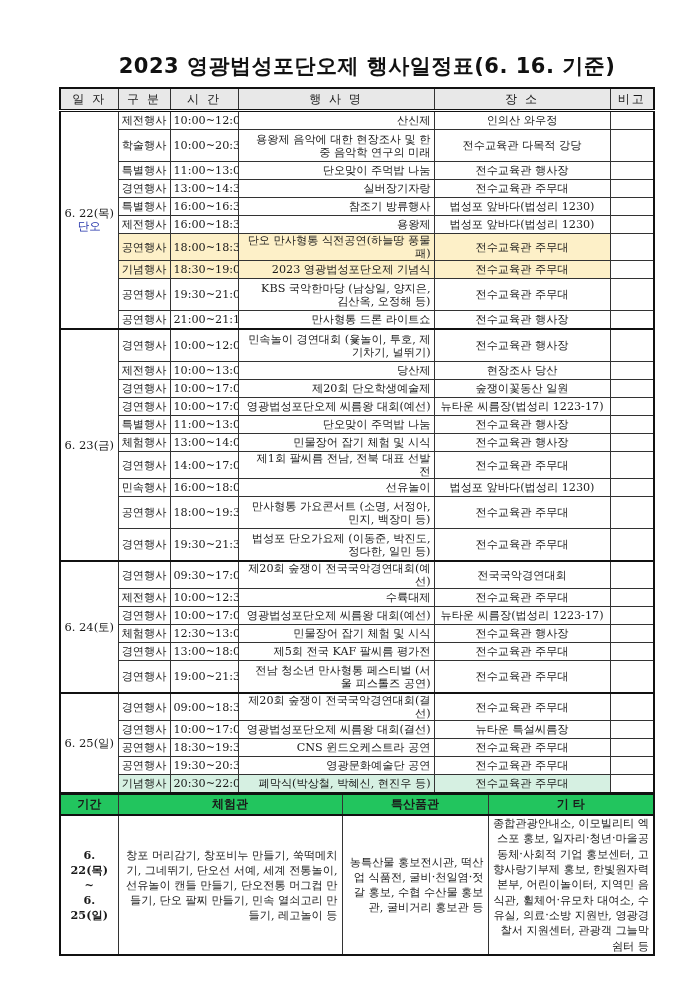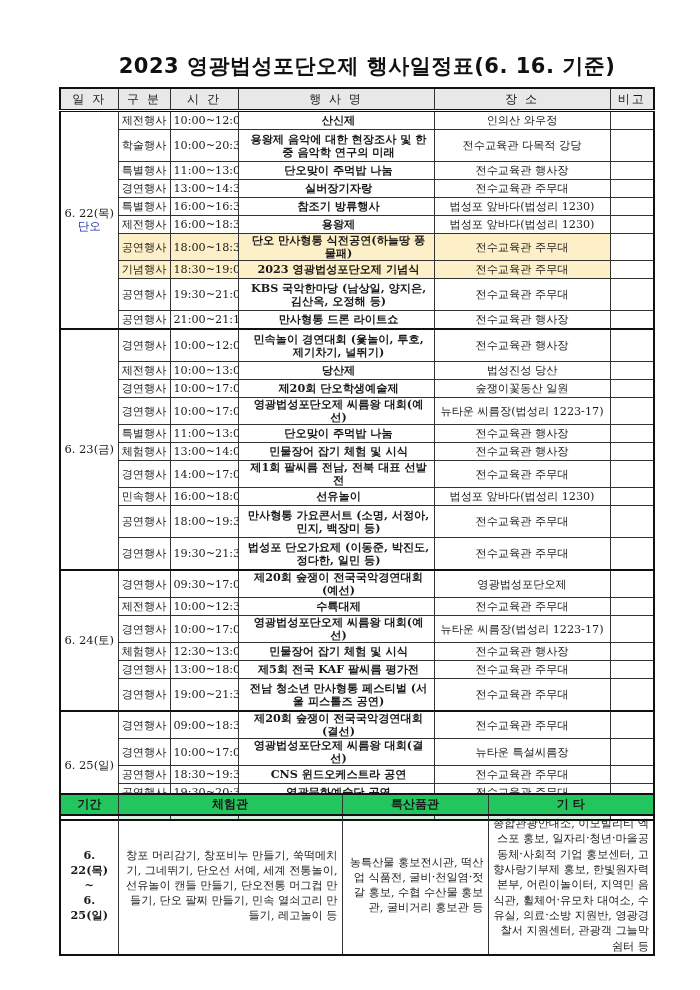--- a/index.html
+++ b/index.html
@@ -7,21 +7,21 @@
          font-family:"DejaVu Serif", "Liberation Serif", serif; color:#1a1a1a; }
   .title { position:absolute; top:52px; left:17px; width:700px; text-align:center;
            font-family:"DejaVu Sans", "Liberation Sans", sans-serif; font-weight:bold;
            font-size:21px; letter-spacing:0.5px; color:#111; }
   table { border-collapse:collapse; position:absolute; table-layout:fixed;padding-left:6px; }
   td, th { border:1px solid #333; font-size:11.2px; line-height:13px; padding:0 3px;
            text-align:center; vertical-align:middle; overflow:hidden; }
   #schedule { top:87px; left:59px; width:594px; border:2px solid #111; }
   #schedule th { background:#e8e8e8; font-weight:normal; height:20px; font-size:12px;
                  letter-spacing:2px; border-bottom:3px double #111; }
-  #schedule td.name { text-align:center; padding-left:8px;font-weight:bold; }
+  #schedule td.name { text-align:right; padding-left:8px; }
   #schedule tr.r1 td { height:17px; }
   #schedule tr.r2 td { height:31px; }
   #schedule td.date { font-weight:normal; font-size:11.5px; border-bottom:2px solid #111; }
   .dan-o { color:#1f2fa8; display:block; }
   tr.hl-yellow td.c { background:#fdf0c8; }
   tr.hl-green td.c { background:#d6f0e2; }
   #bottom { top:793px; left:59px; width:594px; border:2px solid #111; }
   #bottom th { background:#22c55e; font-weight:bold; height:19px; font-size:12px;
                border-bottom:2px solid #111; }
   #bottom td { height:138px; font-size:11.2px; line-height:15px; }
@@ -128,21 +128,21 @@
         <td class="c ">경연행사</td>
         <td class="c ">10:00~12:00</td>
         <td class="c name">민속놀이 경연대회 (윷놀이, 투호, 제기차기, 널뛰기)</td>
         <td class="c ">전수교육관 행사장</td>
         <td class=""></td>
       </tr>
       <tr class="r1">
         <td class="c ">제전행사</td>
         <td class="c ">10:00~13:00</td>
         <td class="c name">당산제</td>
-        <td class="c ">법성진성 당산</td>
+        <td class="c ">현장조사 당산</td>
         <td class=""></td>
       </tr>
       <tr class="r1">
         <td class="c ">경연행사</td>
         <td class="c ">10:00~17:00</td>
         <td class="c name">제20회 단오학생예술제</td>
         <td class="c ">숲쟁이꽃동산 일원</td>
         <td class=""></td>
       </tr>
       <tr class="r1">
@@ -192,21 +192,21 @@
         <td class="c " style="border-bottom: 2px solid rgb(17, 17, 17);">19:30~21:30</td>
         <td class="c name" style="border-bottom: 2px solid rgb(17, 17, 17); margin-left: 13px;">법성포 단오가요제 (이동준, 박진도, 정다한, 일민 등)</td>
         <td class="c " style="border-bottom: 2px solid rgb(17, 17, 17);">전수교육관 주무대</td>
         <td class="" style="border-bottom: 2px solid rgb(17, 17, 17);"></td>
       </tr>
       <tr class="r1">
         <td class="date" rowspan="6"><span>6. 24(토)</span></td>
         <td class="c ">경연행사</td>
         <td class="c ">09:30~17:00</td>
         <td class="c name">제20회 숲쟁이 전국국악경연대회(예선)</td>
-        <td class="c ">영광법성포단오제</td>
+        <td class="c ">전국국악경연대회</td>
         <td class=""></td>
       </tr>
       <tr class="r1">
         <td class="c ">제전행사</td>
         <td class="c ">10:00~12:30</td>
         <td class="c name">수륙대제</td>
         <td class="c ">전수교육관 주무대</td>
         <td class=""></td>
       </tr>
       <tr class="r1">

